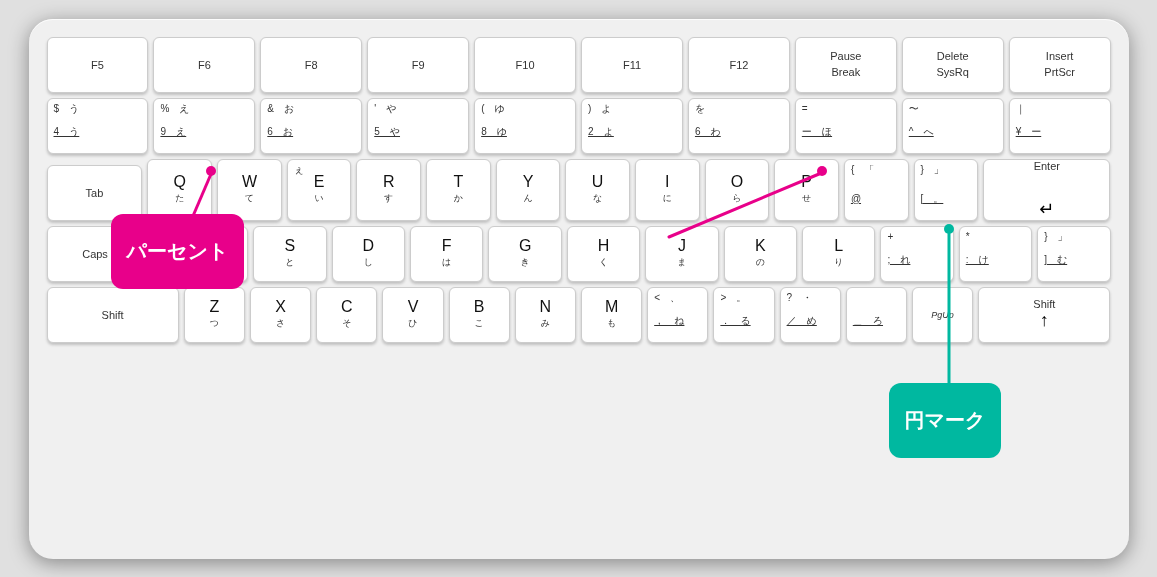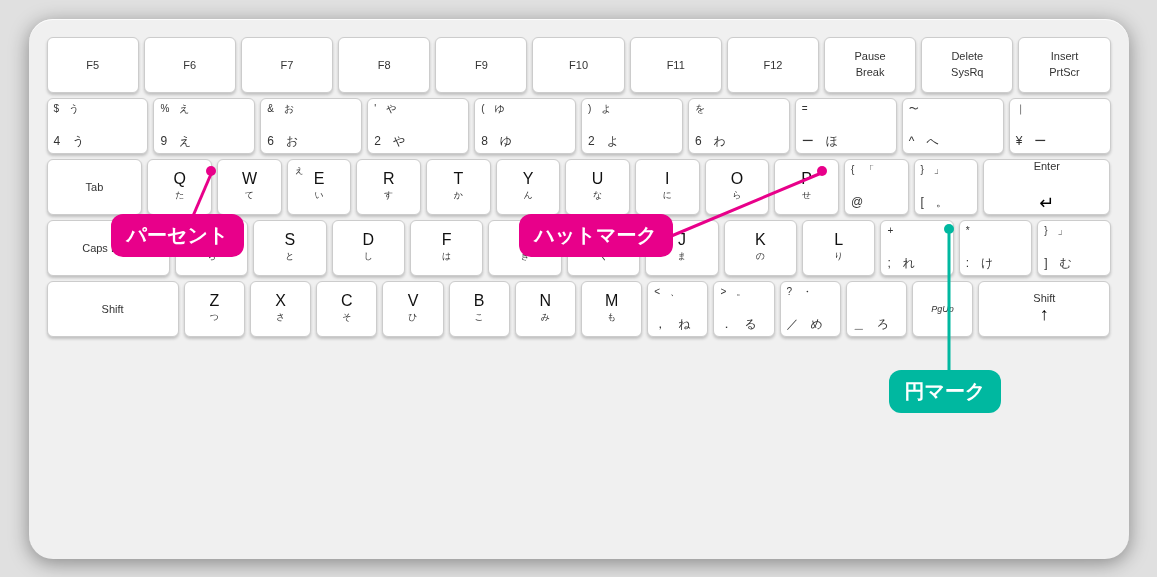--- a/index.html
+++ b/index.html
@@ -51,57 +51,58 @@
 
     .key .top-label {
       font-size: 10px;
       color: #333;
       position: absolute;
       top: 4px;
       left: 6px;
       line-height: 1.1;
     }
     .key .bottom-label {
-      font-size: 12px;
+      font-size: 10px;
       color: #333;
       position: absolute;
-      bottom: 4px;
+      bottom: 16px;
       left: 6px;
       line-height: 1.1;
+      text-decoration: underline;
     }
     .key .main-label {
       font-size: 16px;
       font-weight: 400;
       color: #111;
       line-height: 1;
     }
     .key .sub-label {
       font-size: 9px;
       color: #333;
       margin-top: 2px;
     }
     .key .fn-label {
       font-size: 11px;
       color: #333;
       font-weight: 500;
     }
 
     
     .key-backspace { flex: 1.8; }
-    .key-tab { flex: 1.5; }
+    .key-tab { flex: 1.5; margin-top: 6px; }
     .key-caps { flex: 1.7; }
     .key-enter { flex: 2.0; justify-content: space-between; }
     .key-lshift { flex: 2.2; }
     .key-rshift { flex: 2.2; }
 
     
     .annotation {
       position: absolute;
       border-radius: 12px;
-      padding: 8px 16px;
+      padding: 24px 16px;
       font-size: 20px;
       font-weight: bold;
       color: white;
       z-index: 10;
       pointer-events: none;
       white-space: nowrap;
     }
     .annotation-pink {
       background: #e8008a;
     }
@@ -128,23 +129,20 @@
 <div class="keyboard-container">
 
   <div class="key-row">
     <div class="key">
         <span class="fn-label">F5</span>
       </div>
     <div class="key">
         <span class="fn-label">F6</span>
       </div>
     <div class="key">
-        <span class="fn-label">F7</span>
-      </div>
-    <div class="key">
         <span class="fn-label">F8</span>
       </div>
     <div class="key">
         <span class="fn-label">F9</span>
       </div>
     <div class="key">
         <span class="fn-label">F10</span>
       </div>
     <div class="key">
         <span class="fn-label">F11</span>
@@ -171,21 +169,21 @@
     <div class="key">
       <span class="top-label">%　え</span>
       <span class="bottom-label">9　え</span>
     </div>
     <div class="key">
       <span class="top-label">&amp;　お</span>
       <span class="bottom-label">6　お</span>
     </div>
     <div class="key">
       <span class="top-label">'　や</span>
-      <span class="bottom-label">2　や</span>
+      <span class="bottom-label">5　や</span>
     </div>
     <div class="key">
       <span class="top-label">(　ゆ</span>
       <span class="bottom-label">8　ゆ</span>
     </div>
     <div class="key">
       <span class="top-label">)　よ</span>
       <span class="bottom-label">2　よ</span>
     </div>
     <div class="key">
@@ -372,23 +370,22 @@
       <span class="fn-label" style="font-size:9px;font-style:italic;">PgUp</span>
     </div>
     <div class="key key-rshift">
       <span class="fn-label">Shift</span>
       <span style="font-size:18px; display:block;">↑</span>
     </div>
   </div>
 
   <div class="annotation annotation-pink" style="left: 82px; top: 195px;">パーセント</div>
 
-  <div class="annotation annotation-pink" style="left: 490px; top: 195px;">ハットマーク</div>
-
-  <div class="annotation annotation-teal" style="left: 860px; top: 351px;">円マーク</div>
+
+  <div class="annotation annotation-teal" style="left: 860px; top: 364px;">円マーク</div>
 
   <svg class="arrow-svg" width="1100" height="540" style="position:absolute;top:0;left:0;pointer-events:none;">
 
     <line x1="155" y1="218" x2="182" y2="155" stroke="#e8008a" stroke-width="3" stroke-linecap="round"></line>
     <circle cx="182" cy="152" r="5" fill="#e8008a"></circle>
   </svg>
 
   <svg class="arrow-svg" width="1100" height="540" style="position:absolute;top:0;left:0;pointer-events:none;">
     <line x1="640" y1="218" x2="790" y2="155" stroke="#e8008a" stroke-width="3" stroke-linecap="round"></line>
     <circle cx="793" cy="152" r="5" fill="#e8008a"></circle>

